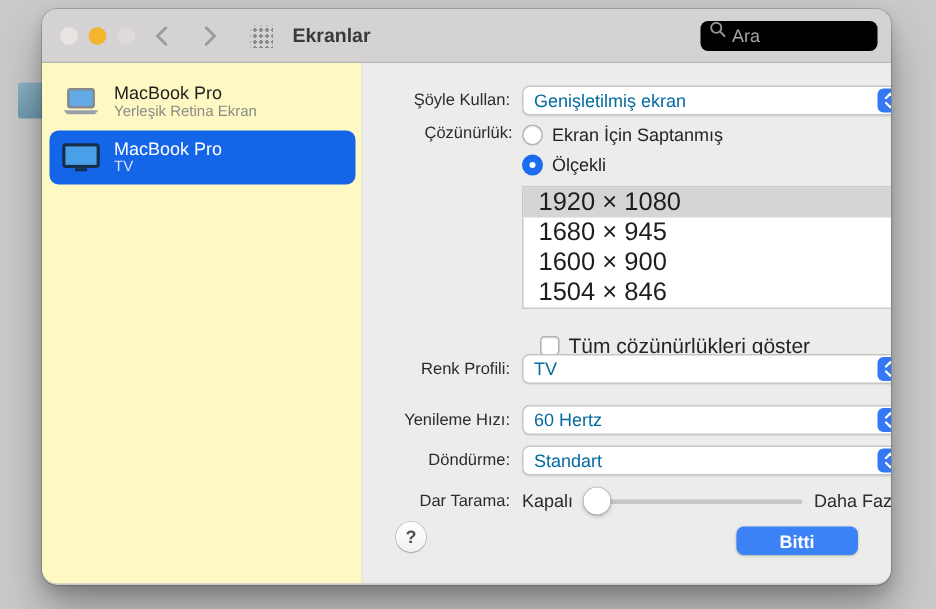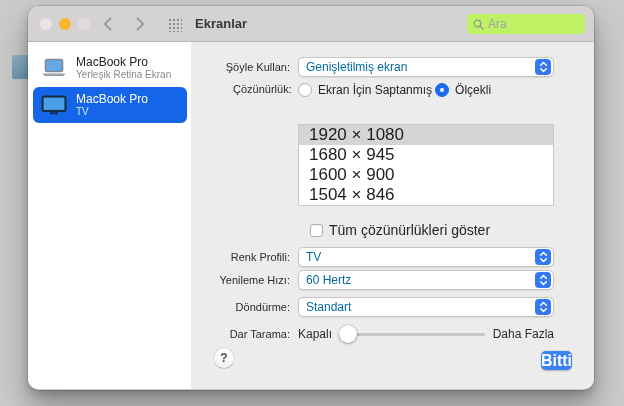--- a/index.html
+++ b/index.html
@@ -22,49 +22,49 @@
   .tl { position:absolute; top:12px; width:12px; height:12px; border-radius:50%; }
   .tl.c1 { left:12px;  background:#e8e4e2; }
   .tl.c2 { left:31px;  background:#f6b52e; }
   .tl.c3 { left:50px;  background:#dedbda; }
   .navbtn { position:absolute; top:8px; width:18px; height:20px; display:flex; align-items:center; justify-content:center; }
   .navbtn.back { left:70px; } .navbtn.fwd { left:103px; }
   .gridicon { position:absolute; left:139px; top:11px; width:15px; height:15px;
               background-image:radial-gradient(circle,#8c8c8c 1.1px,transparent 1.4px);
               background-size:4px 4px; background-position:1px 1px; }
   .wtitle { position:absolute; left:167px; top:10px; font-size:13px; font-weight:700; color:#3a3a3a; }
-  .search { position:absolute; right:9px; top:8px; width:118px; height:20px; background:#bef264;
-            border-radius:5px; display:flex; align-items:center; padding:0 6px; }
+  .search { position:absolute; right:9px; top:8px; width:118px; height:20px; background:#000000;
+            border-radius:5px; display:flex; padding:0 6px; }
   .search input { border:none; outline:none; background:transparent; width:100%; font-size:12px;
                   color:#5a5a5a; font-family:inherit; }
   .search input::placeholder { color:#a3a3a3; }
   .mag { display:flex; margin-right:4px; }
 
   
   .wbody { display:flex; height:347px; border-radius:0 0 10px 10px; overflow:hidden; }
-  .sidebar { width:163px; background:#ffffff; position:relative; flex:none; }
+  .sidebar { width:213px; background:#fef9c3; position:relative; flex:none; }
   .sb-item { position:absolute; left:5px; right:4px; height:36px; border-radius:6px;
              display:flex; align-items:center; padding:0 6px; }
   .sb-item.sel { background:#1465e8; }
   .sb-icon { width:30px; display:flex; justify-content:center; margin-right:7px; flex:none; }
   .sb-title { font-size:12px; color:#1e1e1e; line-height:14px; }
   .sb-sub { font-size:10px; color:#8a8a8a; line-height:12px; }
   .sel .sb-title { color:#ffffff; }
   .sel .sb-sub { color:#d3e2fb; }
 
   .main { flex:1; background:#ececeb; position:relative; }
   .row { position:absolute; left:0; width:363px; display:flex; align-items:center; }
   .lbl { width:107px; padding-right:8px; text-align:right; font-size:11px; color:#2b2b2b; flex:none; }
   .select { flex:1; height:20px; background:#ffffff; border:1px solid #c7c7c7; border-radius:5px;
             display:flex; align-items:center; padding:0 2px 0 7px; box-shadow:0 0.5px 1px rgba(0,0,0,0.08); }
   .select-value { flex:1; font-size:12px; color:#0369a1; }
   .stepper { width:16px; height:16px; border-radius:4px; background:#3478f6; display:flex;
              align-items:center; justify-content:center; flex:none; }
 
-  .radio-group { display:flex; flex-direction:row; gap:3px; }
+  .radio-group { display:flex; flex-direction:column; gap:3px; }
   .radio-row { display:flex; align-items:center; height:17px; }
   .radio { width:14px; height:14px; border-radius:50%; background:#ffffff; border:1px solid #b5b5b5;
            margin-right:6px; flex:none; box-shadow:inset 0 1px 1px rgba(0,0,0,0.05); }
   .radio.on { background:#1b6cf1; border-color:#1b6cf1; position:relative; }
   .radio.on::after { content:""; position:absolute; left:4px; top:4px; width:4px; height:4px;
                      border-radius:50%; background:#fff; }
   .radio-label { font-size:12px; color:#242424; }
 
   .reslist { position:absolute; left:107px; top:82px; width:256px; background:#ffffff;
              border:1px solid #c9c9c9; }
@@ -77,22 +77,22 @@
 
   .minmax { font-size:12px; color:#2b2b2b; flex:none;text-align:center; }
   .slider { flex:1; position:relative; height:18px; margin:0 8px 0 7px; }
   .slider-track { position:absolute; left:0; right:0; top:8px; height:3px; border-radius:2px; background:#c6c6c5; }
   .slider-thumb { position:absolute; left:0; top:0; width:18px; height:18px; border-radius:50%; background:#ffffff;
                   box-shadow:0 0 0 0.5px rgba(0,0,0,0.18), 0 1px 3px rgba(0,0,0,0.3); }
 
   .helpbtn { position:absolute; left:23px; top:306px; width:20px; height:20px; border-radius:50%;
              background:linear-gradient(#ffffff,#f1f1f1); box-shadow:0 0 0 0.5px rgba(0,0,0,0.22), 0 1px 1px rgba(0,0,0,0.12);
              display:flex; align-items:center; justify-content:center; font-size:12px; font-weight:700; color:#4c4c4c; }
-  .donebtn { position:absolute; right:22px; top:309px; height:19px; padding:0 0; border-radius:5px;
-             background:#3b82f7; color:#ffffff; font-size:16px; font-weight:700; display:flex; align-items:center;
+  .donebtn { position:absolute; right:22px; top:309px; height:19px; padding:0 29px; border-radius:5px;
+             background:#3b82f7; color:#ffffff; font-size:12px; font-weight:700; display:flex; align-items:center;
              box-shadow:0 0.5px 1.5px rgba(0,0,0,0.25); }
 </style>
 </head>
 <body>
 
 <div class="stage">
 
   <div class="bg-teal"></div>
   <div class="bg-question">?</div>
 
@@ -193,21 +193,21 @@
           <div class="res-row">1680 × 945</div>
           <div class="res-row">1600 × 900</div>
           <div class="res-row">1504 × 846</div>
         </div>
 
         <div class="row" style="top:180px; left:119px;">
           <span class="checkbox"></span>
           <span class="cb-label">Tüm çözünürlükleri göster</span>
         </div>
 
-        <div class="row" style="top:205px;">
+        <div class="row" style="top:194px;">
           <span class="lbl">Renk Profili:</span>
           <div class="select">
             <span class="select-value">TV</span>
             <span class="stepper">
               <svg width="9" height="12" viewBox="0 0 9 12">
                 <path d="M1.7 4.3 L4.5 1.5 L7.3 4.3" stroke="#fff" stroke-width="1.5" fill="none" stroke-linecap="round" stroke-linejoin="round"></path>
                 <path d="M1.7 7.7 L4.5 10.5 L7.3 7.7" stroke="#fff" stroke-width="1.5" fill="none" stroke-linecap="round" stroke-linejoin="round"></path>
               </svg>
             </span>
           </div>

